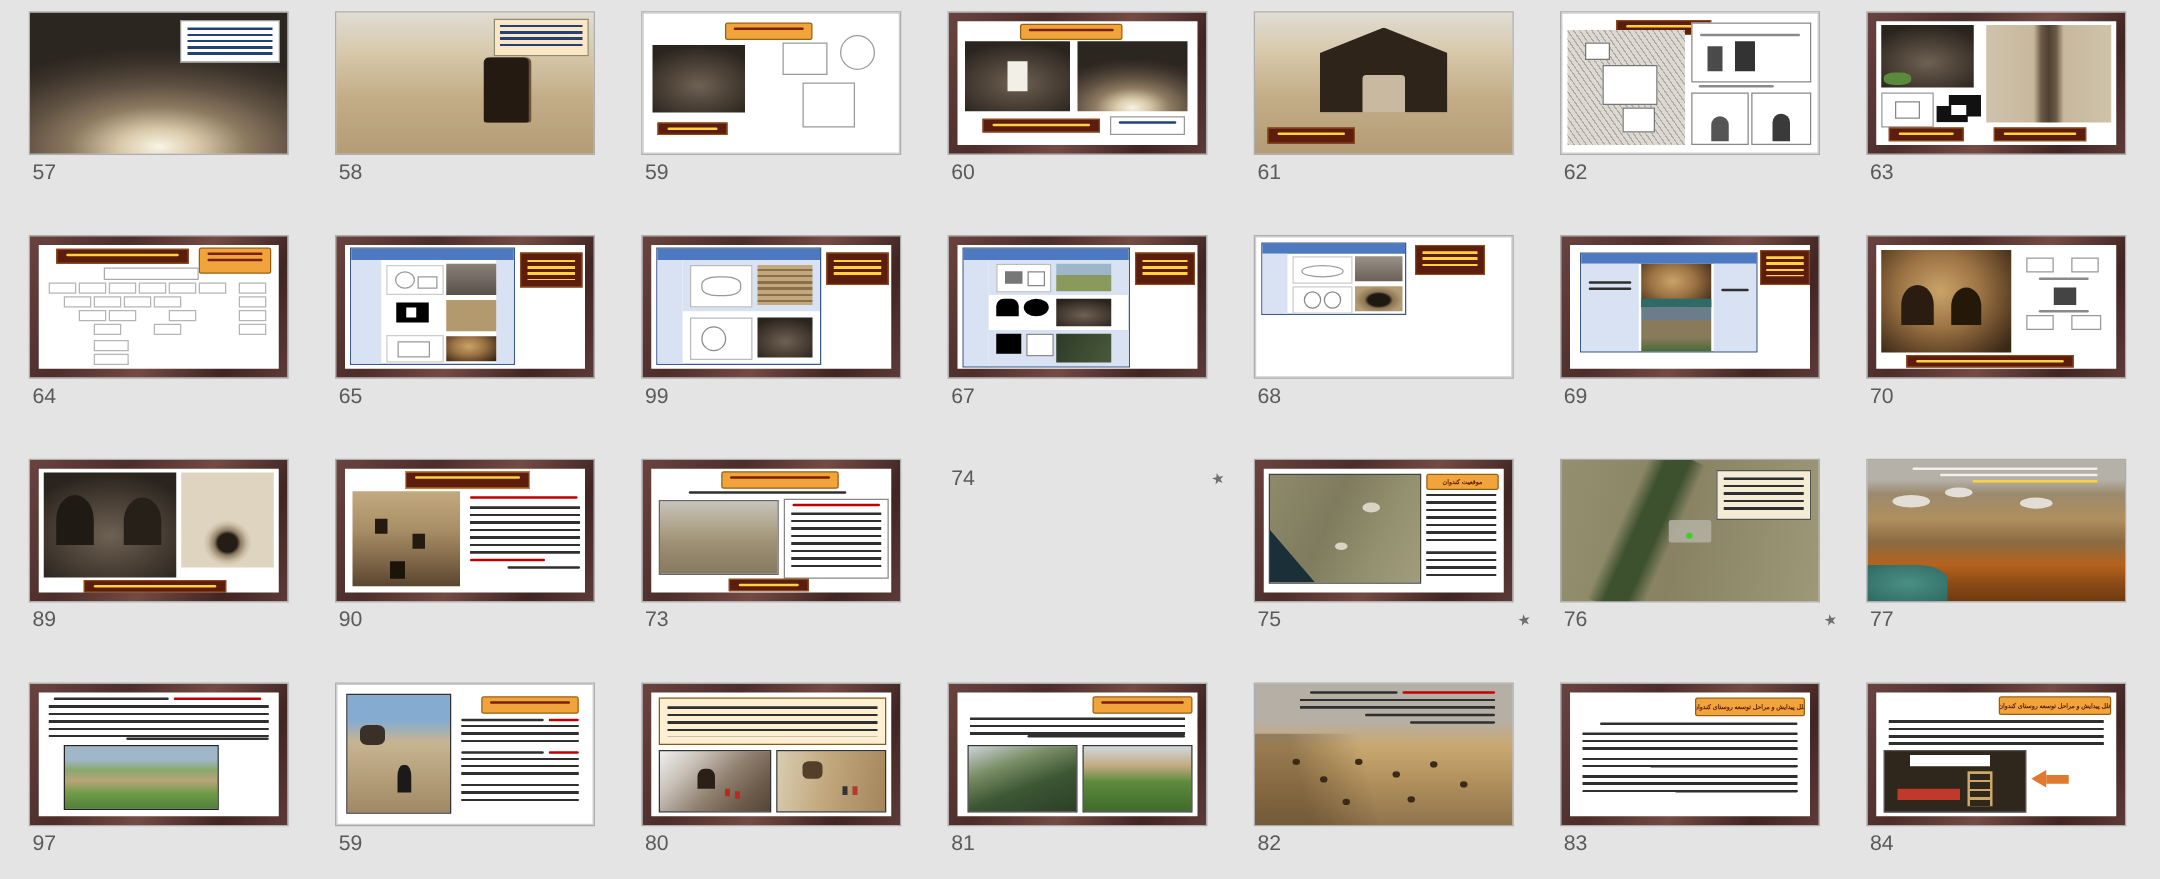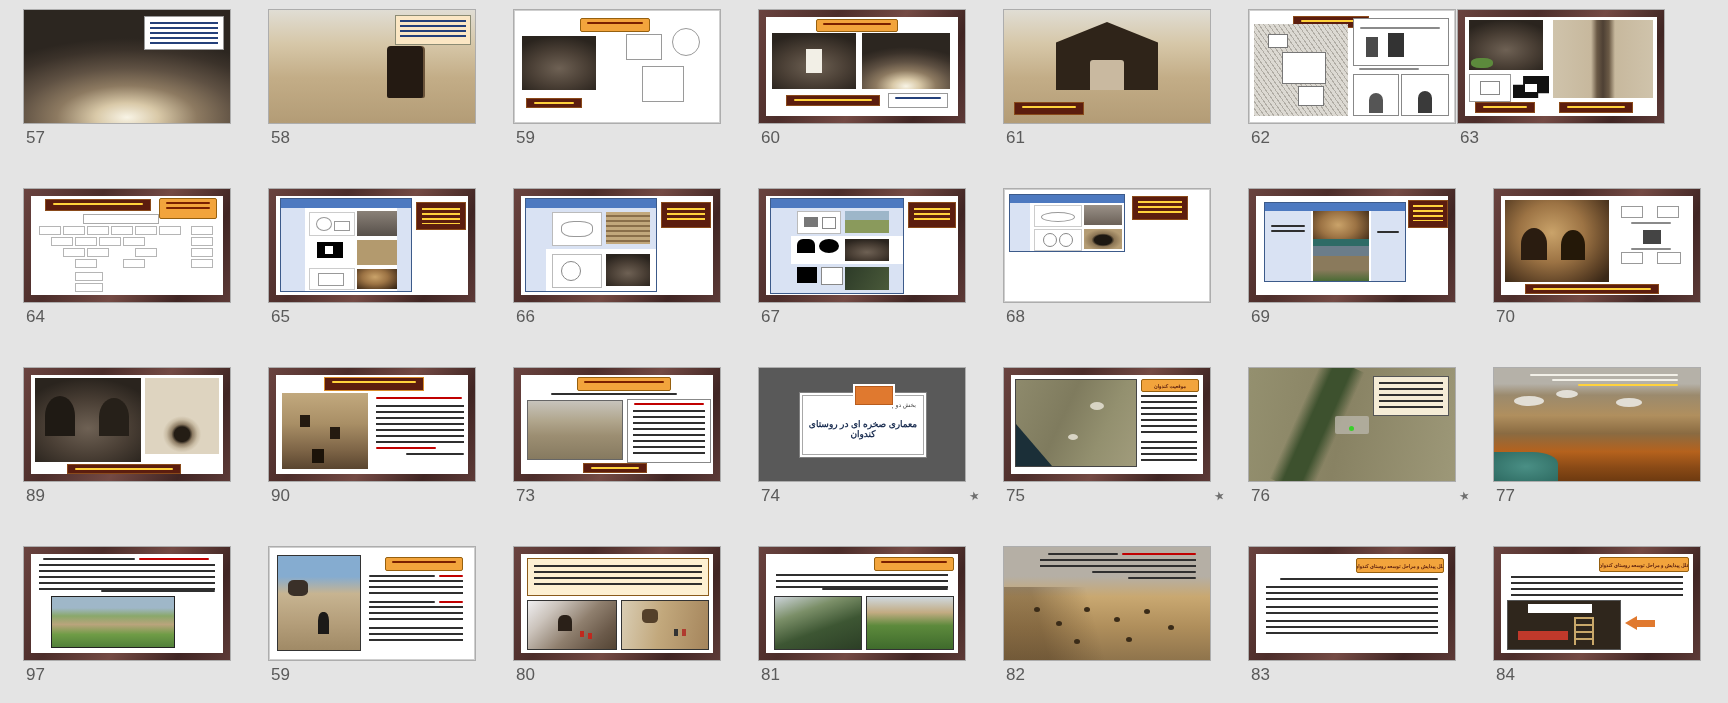--- a/index.html
+++ b/index.html
@@ -162,21 +162,21 @@
         </div>
       <div class="box" style="left:152px;top:64px;width:46px;height:40px;border-color:#888">
           <div class="abs" style="left:16px;top:16px;width:14px;height:22px;background:#3a3a3a;border-radius:7px 7px 0 0"></div>
         </div>
     </div>
     <div class="numrow">
         <span class="num">62</span>
       </div>
   </div>
 
-  <div class="cell" style="left:1458px;top:10px">
+  <div class="cell" style="left:1494px;top:10px">
     <div class="thumb framed">
         <div class="paper">
       <div class="abs p-cavedark" style="left:4px;top:3px;width:74px;height:50px">
         <div class="abs" style="left:2px;bottom:2px;width:22px;height:10px;background:#5c8a3c;border-radius:40%"></div>
       </div>
       <div class="box" style="left:4px;top:57px;width:40px;height:26px">
             <div class="abs" style="left:10px;top:6px;width:18px;height:12px;border:1px solid #888"></div>
           </div>
       <div class="abs" style="left:48px;top:59px;width:36px;height:22px;background:#111;clip-path:polygon(0 40%,28% 40%,28% 0,100% 0,100% 78%,70% 78%,70% 100%,0 100%)">
             <div class="abs" style="left:12px;top:8px;width:12px;height:8px;background:#fff"></div>
@@ -281,21 +281,21 @@
               <div class="abs" style="left:8px;top:6px;width:18px;height:18px;border:1px solid #888;border-radius:50%"></div>
             </div>
         <div class="abs p-cavedark" style="left:80px;top:55px;width:44px;height:32px"></div>
       </div>
       <div class="cap-dr" style="left:140px;top:6px;width:48px;height:24px">
             <div class="tb y" style="left:5px;top:5px;right:5px;height:14px"></div>
           </div>
     </div>
       </div>
     <div class="numrow">
-        <span class="num">66</span>
+        <span class="num">99</span>
       </div>
   </div>
 
   <div class="cell" style="left:759px;top:189px">
     <div class="thumb framed">
         <div class="paper">
       <div class="tbl" style="left:4px;top:2px;width:132px;height:94px">
         <div class="thead" style="height:9px"></div>
         <div class="cellb" style="left:0;top:9px;width:20px;height:85px"></div>
         <div class="cellb" style="left:20px;top:9px;width:112px;height:28px"></div>
@@ -455,28 +455,20 @@
             <div class="ln y"></div>
           </div>
     </div>
       </div>
     <div class="numrow">
         <span class="num">73</span>
       </div>
   </div>
 
   <div class="cell" style="left:759px;top:368px">
-    <div class="thumb" style="background:#595959">
-      <div class="abs" style="left:40px;top:24px;width:126px;height:64px;background:#fff;border:1px solid #7f7f7f">
-        <div class="abs" style="left:2px;top:2px;right:2px;bottom:2px;border:1px solid #a8a8a8"></div>
-        <span class="t74label">بخش دوم :</span>
-        <div class="t74title">معماری صخره ای در روستای کندوان</div>
-      </div>
-      <div class="abs" style="left:96px;top:18px;width:36px;height:17px;background:#e0792f;border:1px solid #b85c1d;box-shadow:0 0 0 2px #fff"></div>
-    </div>
     <div class="numrow">
         <span class="num">74</span>
         <span class="star">★</span>
       </div>
   </div>
 
   <div class="cell" style="left:1004px;top:368px">
     <div class="thumb framed">
         <div class="paper">
       <div class="abs p-sat1" style="left:4px;top:4px;width:120px;height:86px;border:1px solid #444">

